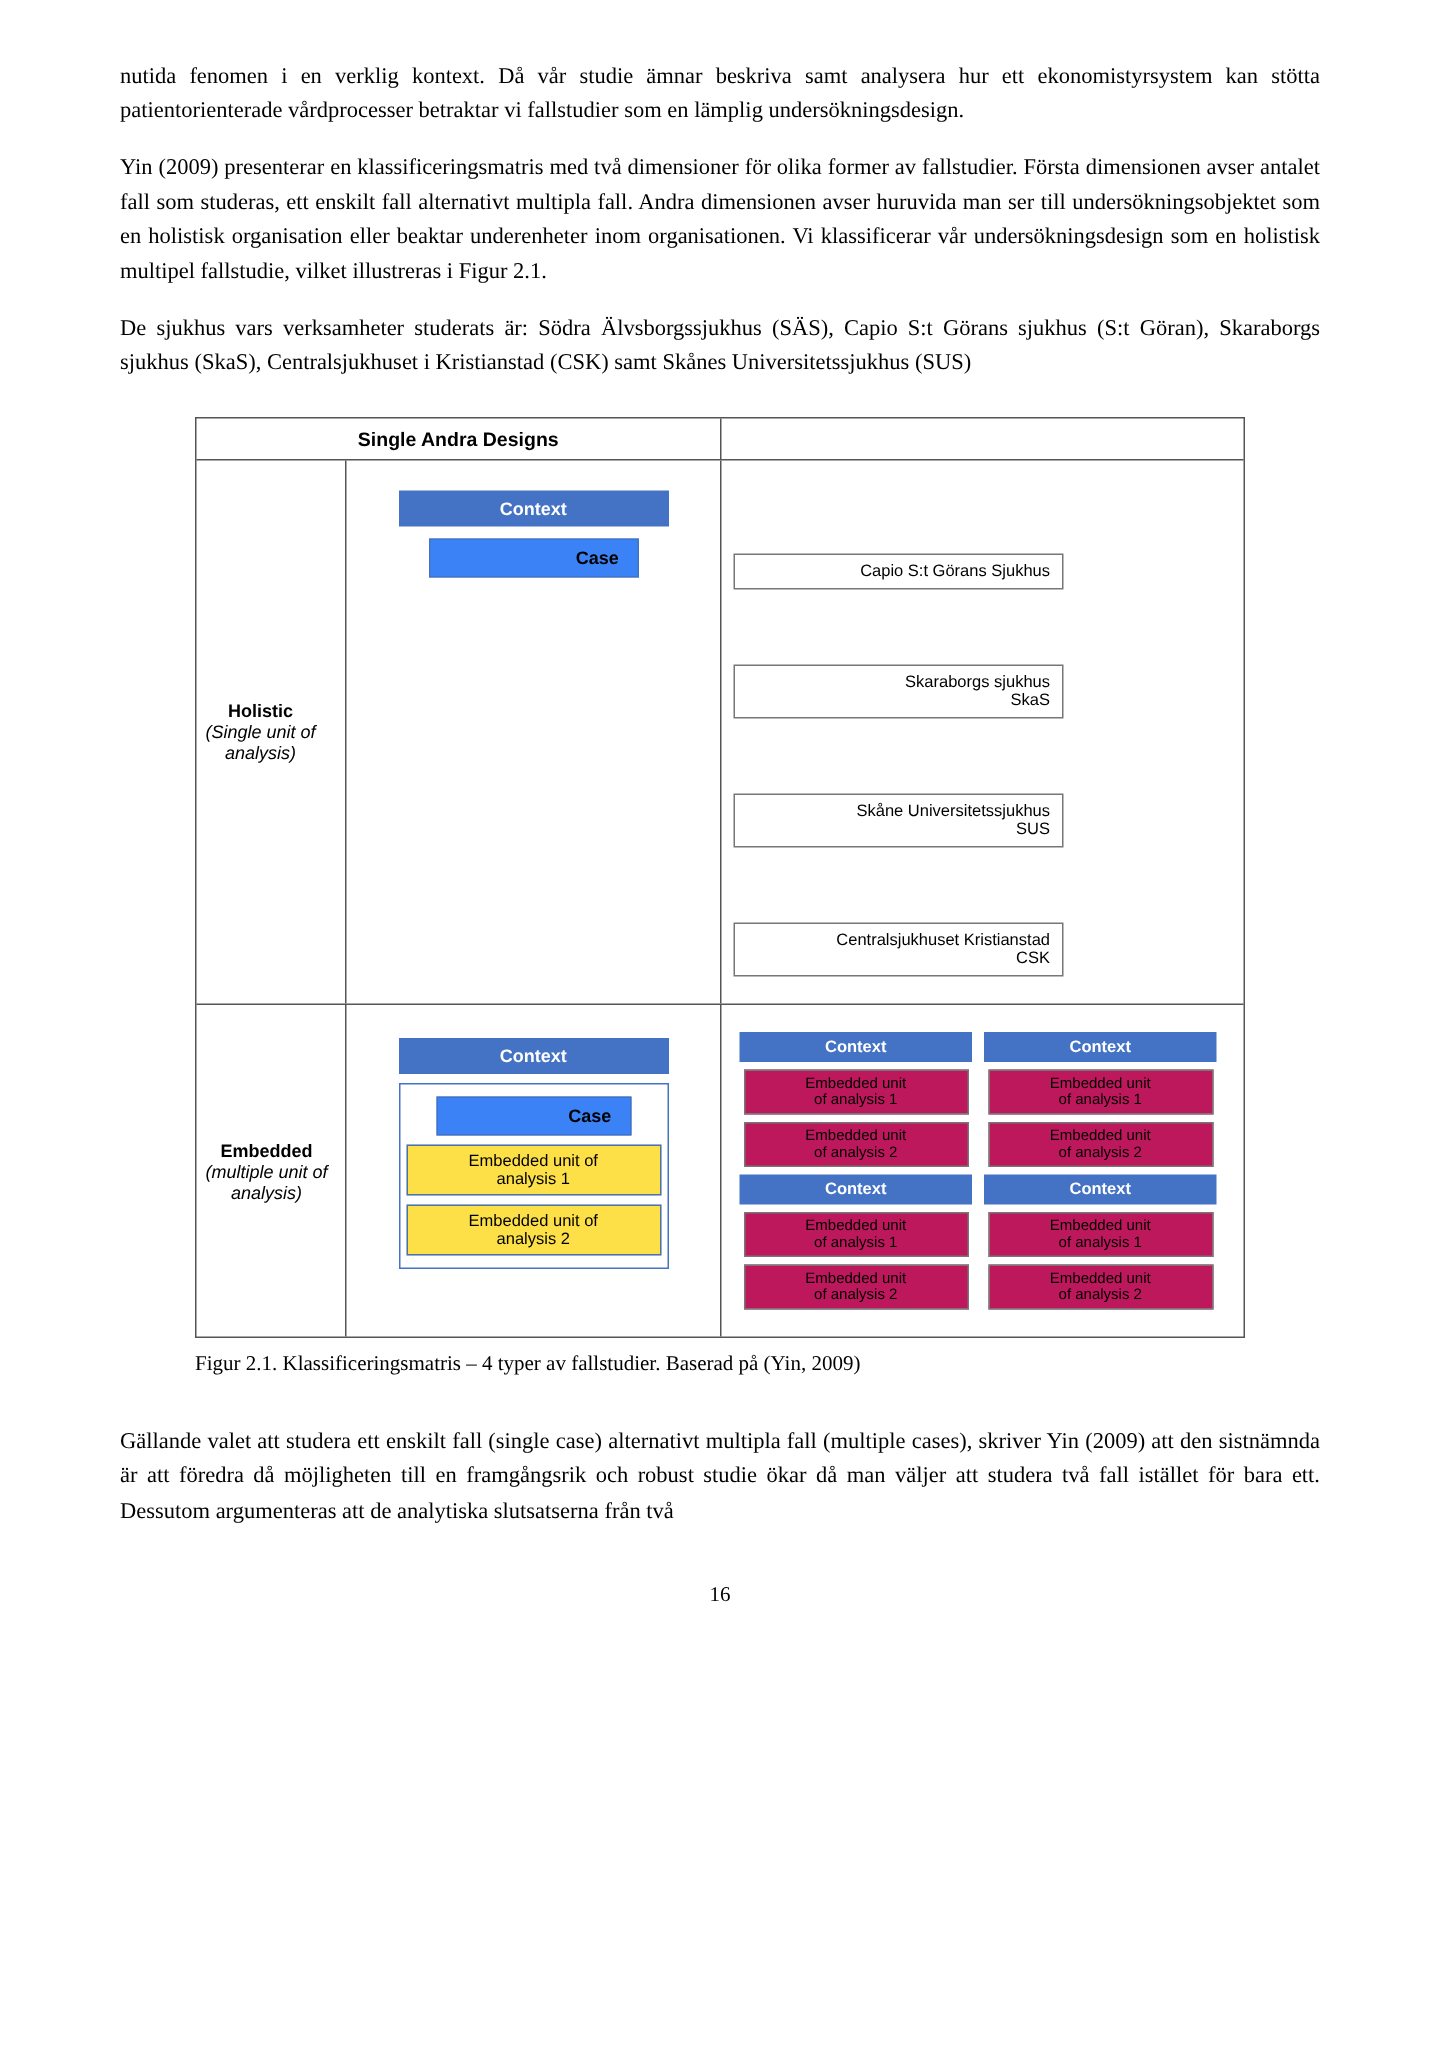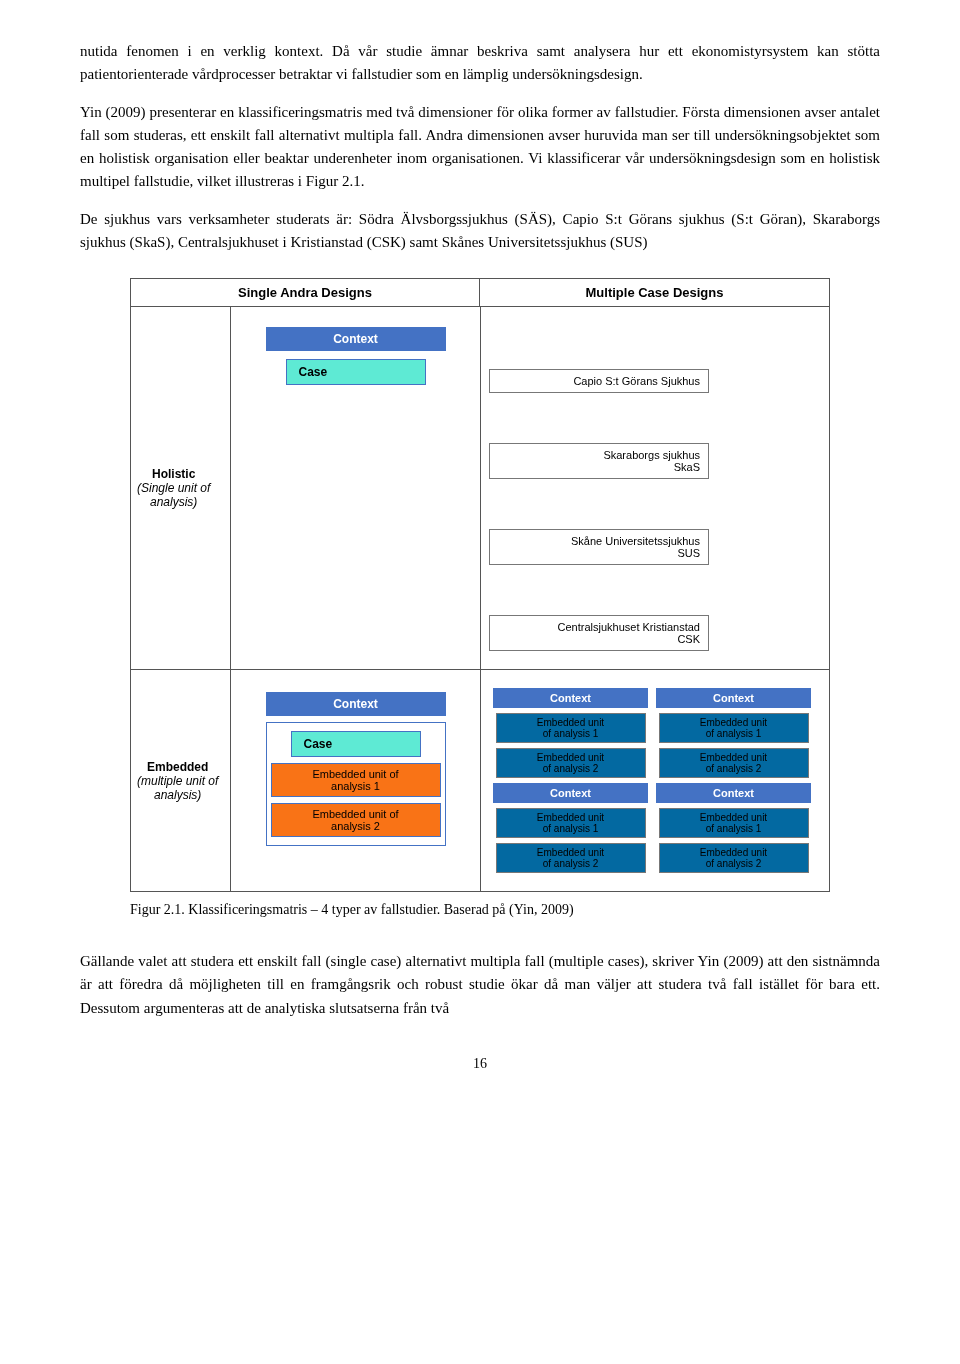--- a/index.html
+++ b/index.html
@@ -101,27 +101,27 @@
       background: #4472C4;
       color: #fff;
       font-size: 12px;
       font-weight: bold;
       padding: 5px 12px;
       text-align: center;
       width: 180px;
     }
 
     .box-case-white {
-      background: #5eead4;
+      background: #3b82f6;
       border: 1.5px solid #4472C4;
       color: #000;
       font-size: 12px;
       font-weight: bold;
       padding: 5px 12px;
-      text-align: left;
+      text-align: right;
       width: 140px;
     }
 
     
     .holistic-single {
       display: flex;
       flex-direction: column;
       align-items: center;
       gap: 8px;
       padding: 10px 0;
@@ -152,21 +152,21 @@
     .embedded-single {
       display: flex;
       flex-direction: column;
       align-items: center;
       gap: 6px;
       padding: 10px 0;
       width: 100%;
     }
 
     .box-embedded-white {
-      background: #f97316;
+      background: #fde047;
       border: 1.5px solid #4472C4;
       color: #000;
       font-size: 11px;
       padding: 4px 8px;
       text-align: center;
       width: 170px;
     }
 
     
     .multi-case-embedded {
@@ -189,21 +189,21 @@
       background: #4472C4;
       color: #fff;
       font-size: 11px;
       font-weight: bold;
       padding: 4px 10px;
       text-align: center;
       width: 155px;
     }
 
     .box-embedded-inner {
-      background: #0369a1;
+      background: #be185d;
       border: 1.5px solid #777;
       font-size: 10px;
       padding: 3px 5px;
       text-align: center;
       width: 150px;
     }
 
     .figure-caption {
       font-size: 14px;
       margin-top: 10px;
@@ -224,21 +224,20 @@
 
 <p class="text-block">Yin (2009) presenterar en klassificeringsmatris med två dimensioner för olika former av fallstudier. Första dimensionen avser antalet fall som studeras, ett enskilt fall alternativt multipla fall. Andra dimensionen avser huruvida man ser till undersökningsobjektet som en holistisk organisation eller beaktar underenheter inom organisationen. Vi klassificerar vår undersökningsdesign som en holistisk multipel fallstudie, vilket illustreras i Figur 2.1.</p>
 
 <p class="text-block">De sjukhus vars verksamheter studerats är: Södra Älvsborgssjukhus (SÄS), Capio S:t Görans sjukhus (S:t Göran), Skaraborgs sjukhus (SkaS), Centralsjukhuset i Kristianstad (CSK) samt Skånes Universitetssjukhus (SUS)</p>
 
 <div class="figure-container">
   <div class="diagram">
 
     <div class="diagram-header">
       <div class="diagram-header-left">Single Andra Designs</div>
-      <div class="diagram-header-right">Multiple Case Designs</div>
     </div>
 
     <div class="diagram-row">
       <div class="row-label">
         <span><b>Holistic</b><br>(Single unit of<br>analysis)</span>
       </div>
 
       <div class="single-case-cell">
         <div class="holistic-single">
           <div class="box-context-blue">Context</div>

